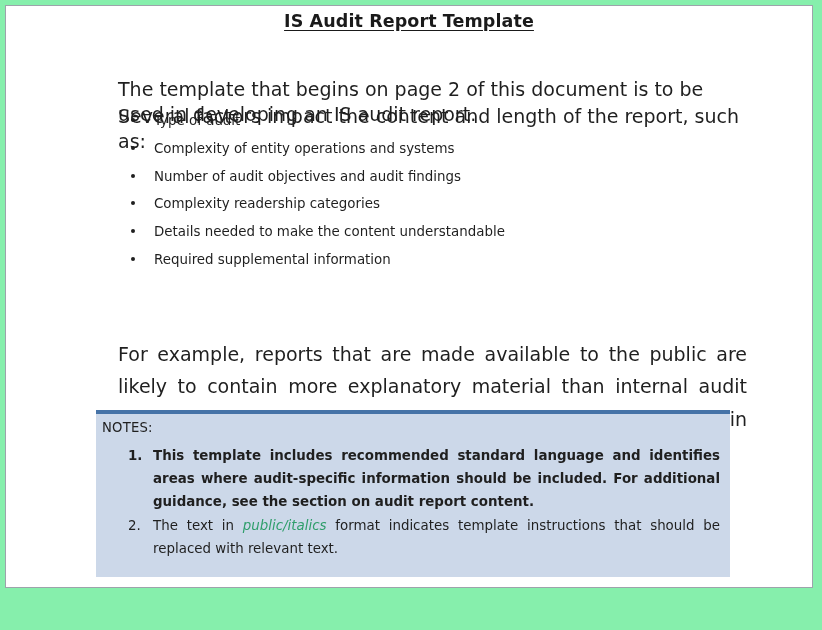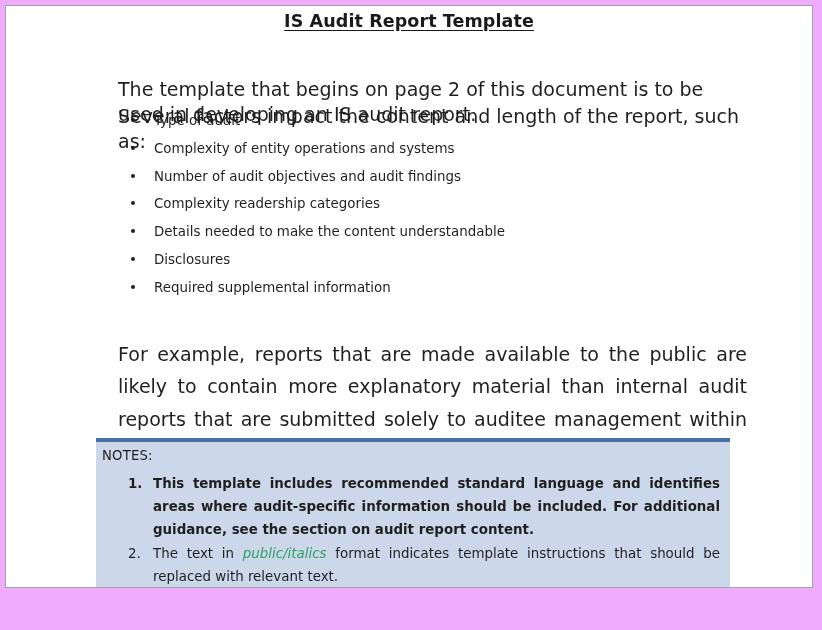--- a/index.html
+++ b/index.html
@@ -12,21 +12,21 @@
     background: #e9eaee;
     font-family: "DejaVu Sans", "Liberation Sans", sans-serif;
     overflow: hidden;
   }
 
   
   #viewport {
     position: relative;
     width: 822px;
     height: 630px;
-    background: #f0abfc;
+    background: #86efac;
   }
   #page {
     position: absolute;
     left: 5px;
     top: 5px;
     width: 808px;
     height: 583px;
     background: #ffffff;
     border: 1px solid #9da3ab;
     box-sizing: border-box;
@@ -105,21 +105,20 @@
   
   #notes-box {
     position: absolute;
     left: 90px;
     top: 404px;
     width: 634px;
     height: 167px;
     background: #ccd8e9;
     border-top: 4px solid #4573a7;
     box-sizing: border-box;
-    margin-top: 28px;
   }
   #notes-label {
     position: absolute;
     left: 6px;
     top: 6px;
     font-size: 13.2px;
     color: #1f1f1f;
     letter-spacing: 0.2px;
   }
   #notes-list {
@@ -168,21 +167,20 @@
       <p class="para nojust" id="para1">The template that begins on page 2 of this document is to be used in developing an IS audit report.</p>
 
       <p class="para nojust" id="para2">Several factors impact the content and length of the report, such as:</p>
 
       <ul id="bullets">
         <li><span class="bullet-dot"></span><span>Type of audit</span></li>
         <li><span class="bullet-dot"></span><span>Complexity of entity operations and systems</span></li>
         <li><span class="bullet-dot"></span><span>Number of audit objectives and audit findings</span></li>
         <li><span class="bullet-dot"></span><span>Complexity readership categories</span></li>
         <li><span class="bullet-dot"></span><span>Details needed to make the content understandable</span></li>
-        <li><span class="bullet-dot"></span><span>Disclosures</span></li>
         <li><span class="bullet-dot"></span><span>Required supplemental information</span></li>
       </ul>
 
       <p class="para" id="para3">For example, reports that are made available to the public are likely to contain more explanatory material than internal audit reports that are submitted solely to auditee management within an organisation.</p>
 
       <div id="notes-box">
         <div id="notes-label">NOTES:</div>
         <ol id="notes-list">
           <li class="bold">
             <span class="num">1.</span><span>This template includes recommended standard language and identifies areas where audit-specific information should be included. For additional guidance, see the section on audit report content.</span>

